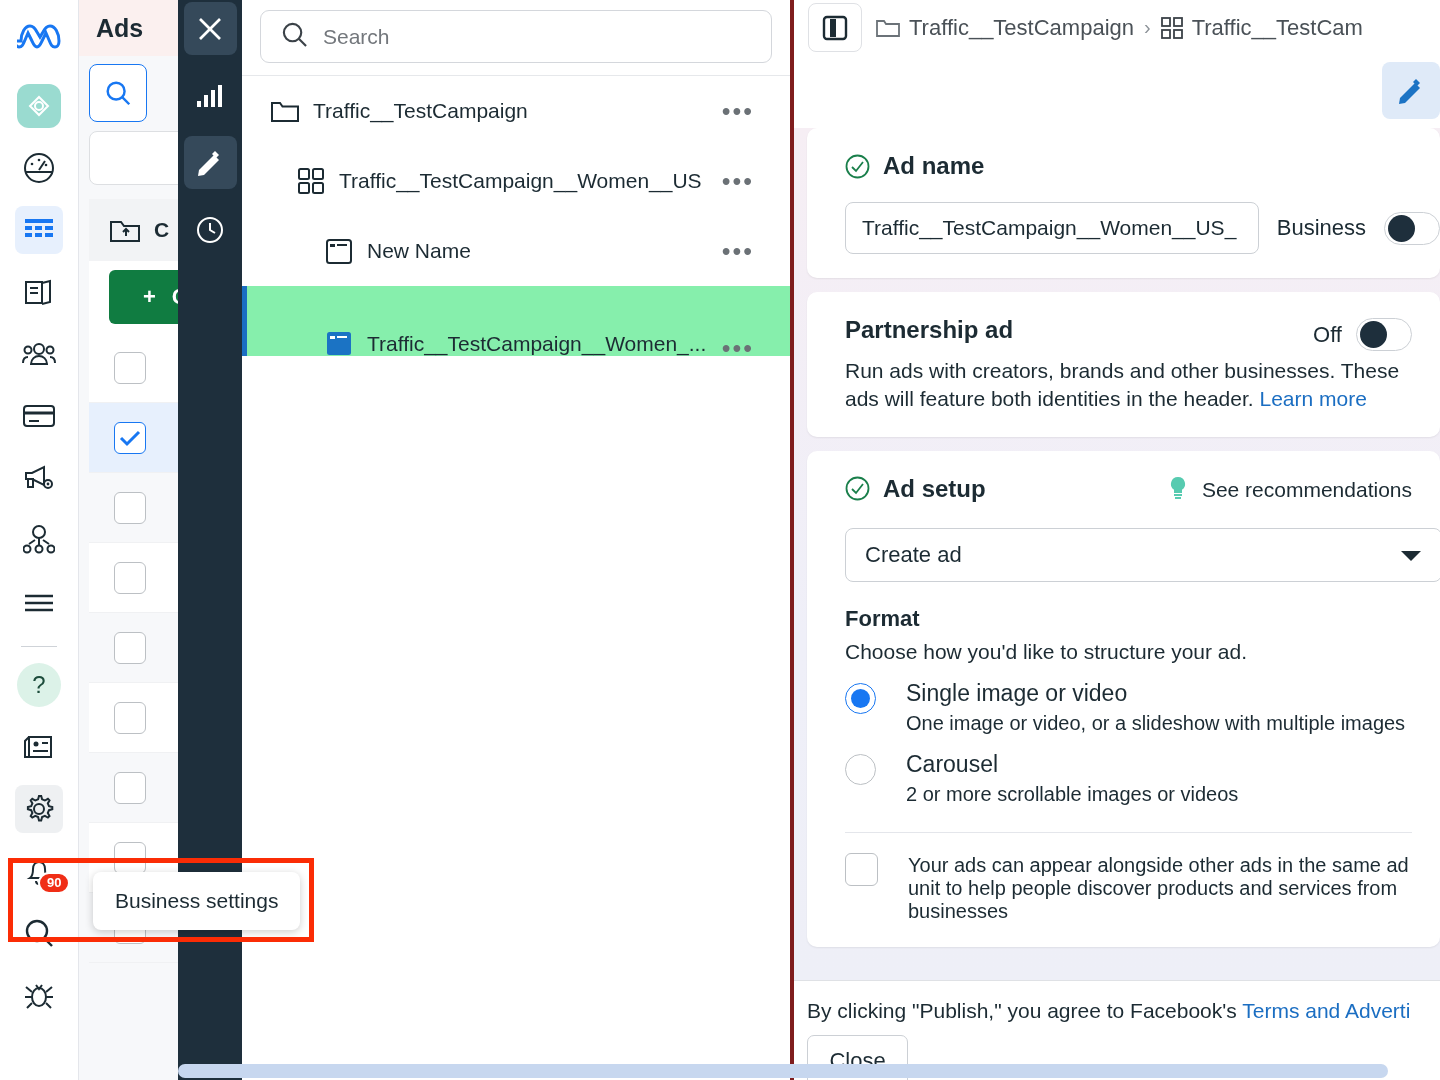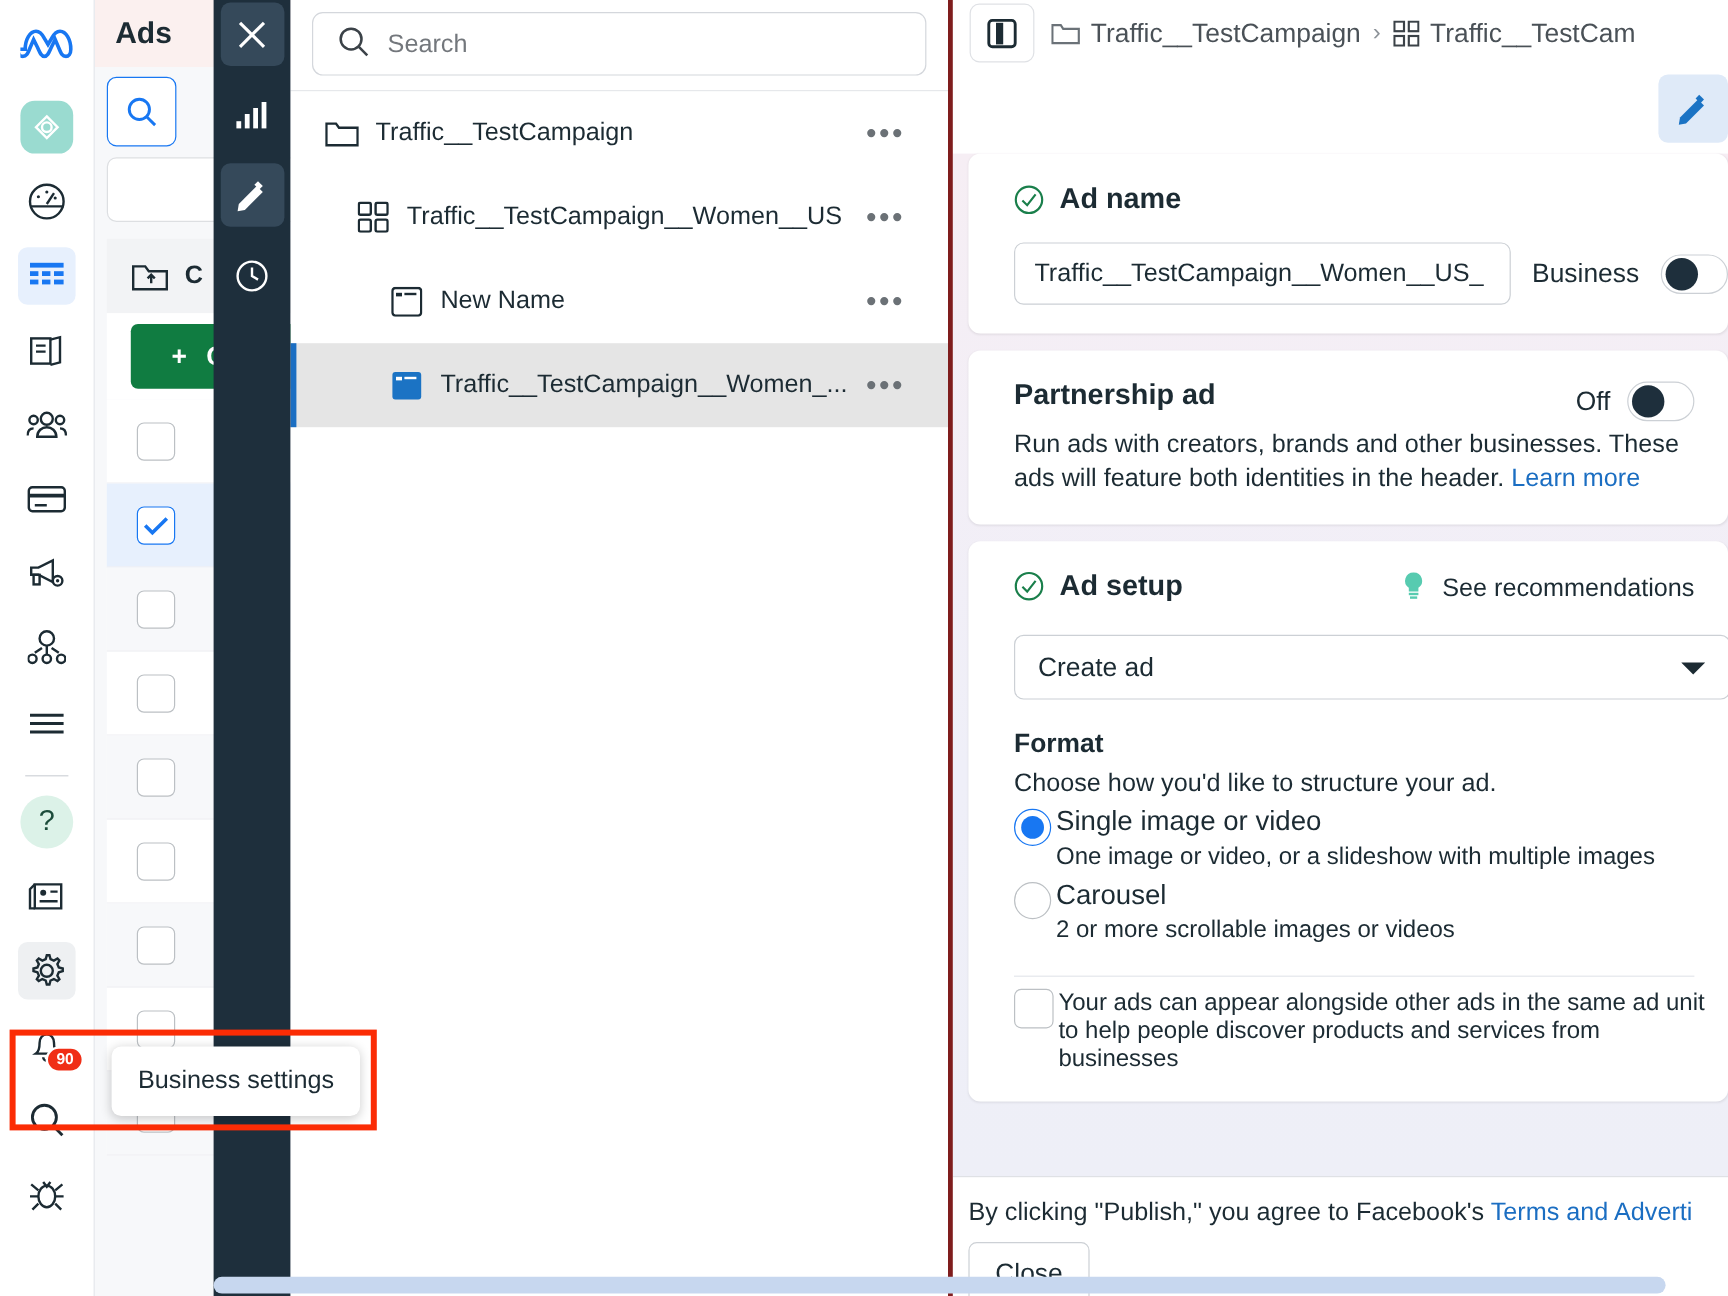--- a/index.html
+++ b/index.html
@@ -106,21 +106,21 @@
   .tree-srch-wrap { padding: 10px 18px 12px 18px; border-bottom: 1px solid #e6e8eb; }
   .tree-srch {
     height: 53px; border: 1px solid #d4d7dc; border-radius: 9px;
     display: flex; align-items: center; gap: 15px; padding-left: 20px;
   }
   .tree-srch .ph { font-size: 21px; color: #73777c; }
   .tnode {
     height: 70px; display: flex; align-items: center; position: relative;
     font-size: 21px; color: #1c2b33;
   }
-  .tnode.selected { background: #e5e5e5; }
+  .tnode.selected { background: #86efac; align-items: flex-end; }
   .tnode.selected::before {
     content:''; position:absolute; left:0; top:0; bottom:0; width:5px; background:#1b6ec2;
   }
   .tnode .ticon { display: flex; align-items: center; justify-content: center; width: 30px; flex: none; }
   .tnode .tlabel { margin-left: 13px; white-space: nowrap; }
   .tdots {
     position: absolute; right: 36px; color: #6b7176; font-size: 25px;
     letter-spacing: 2px; line-height: 0.6;
   }
   .ind0 { padding-left: 28px; }
@@ -179,21 +179,21 @@
   .body-txt { font-size: 21px; color: #1c2b33; line-height: 1.33; margin-top: 6px; padding-right: 30px; }
   .lnk { color: #1b6ec2; }
   .reco { display: flex; align-items: center; gap: 13px; font-size: 21px; color: #1c2b33; }
   .select-box {
     width: 597px; height: 54px; margin-top: 22px; border: 1px solid #ccd0d5; border-radius: 8px;
     display: flex; align-items: center; justify-content: space-between;
     padding: 0 20px 0 19px; font-size: 22px; color: #1c2b33;
   }
   .fmt-title { font-size: 22px; font-weight: 700; color: #1c2b33; margin-top: 24px; }
   .fmt-sub { font-size: 21px; color: #1c2b33; margin-top: 8px; }
-  .opt { display: flex; gap: 4px; margin-top: 6px; }
+  .opt { display: flex; gap: 30px; margin-top: 16px; }
   .radio {
     width: 31px; height: 31px; border-radius: 50%; border: 1px solid #bcc0c4;
     background: #fff; flex: none; margin-top: 3px;
     display: flex; align-items: center; justify-content: center;
   }
   .radio.on { border-color: #1877f2; }
   .radio.on::after { content:''; width:19px; height:19px; border-radius:50%; background:#1877f2; }
   .sqbox {
     width: 33px; height: 33px; border-radius: 6px; border: 1px solid #bcc0c4;
     background: #fff; flex: none; margin-top: 4px;

